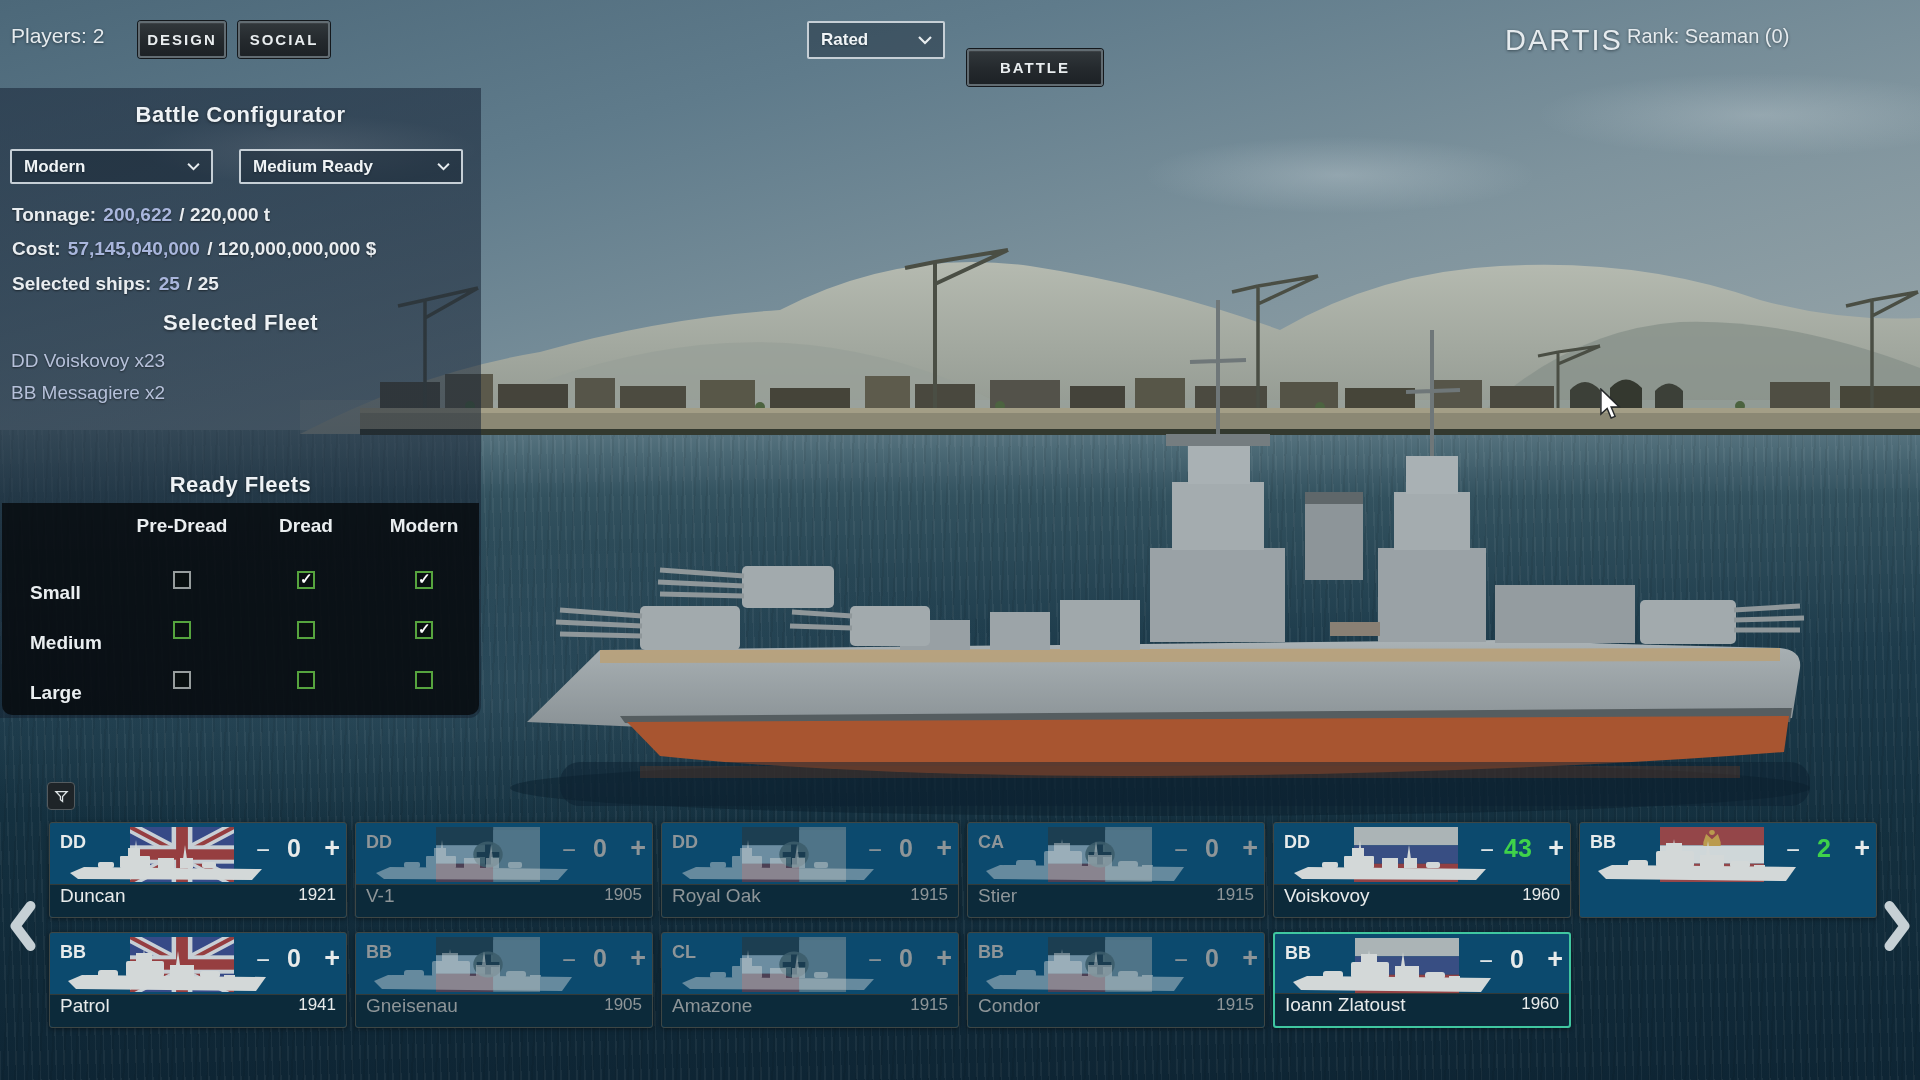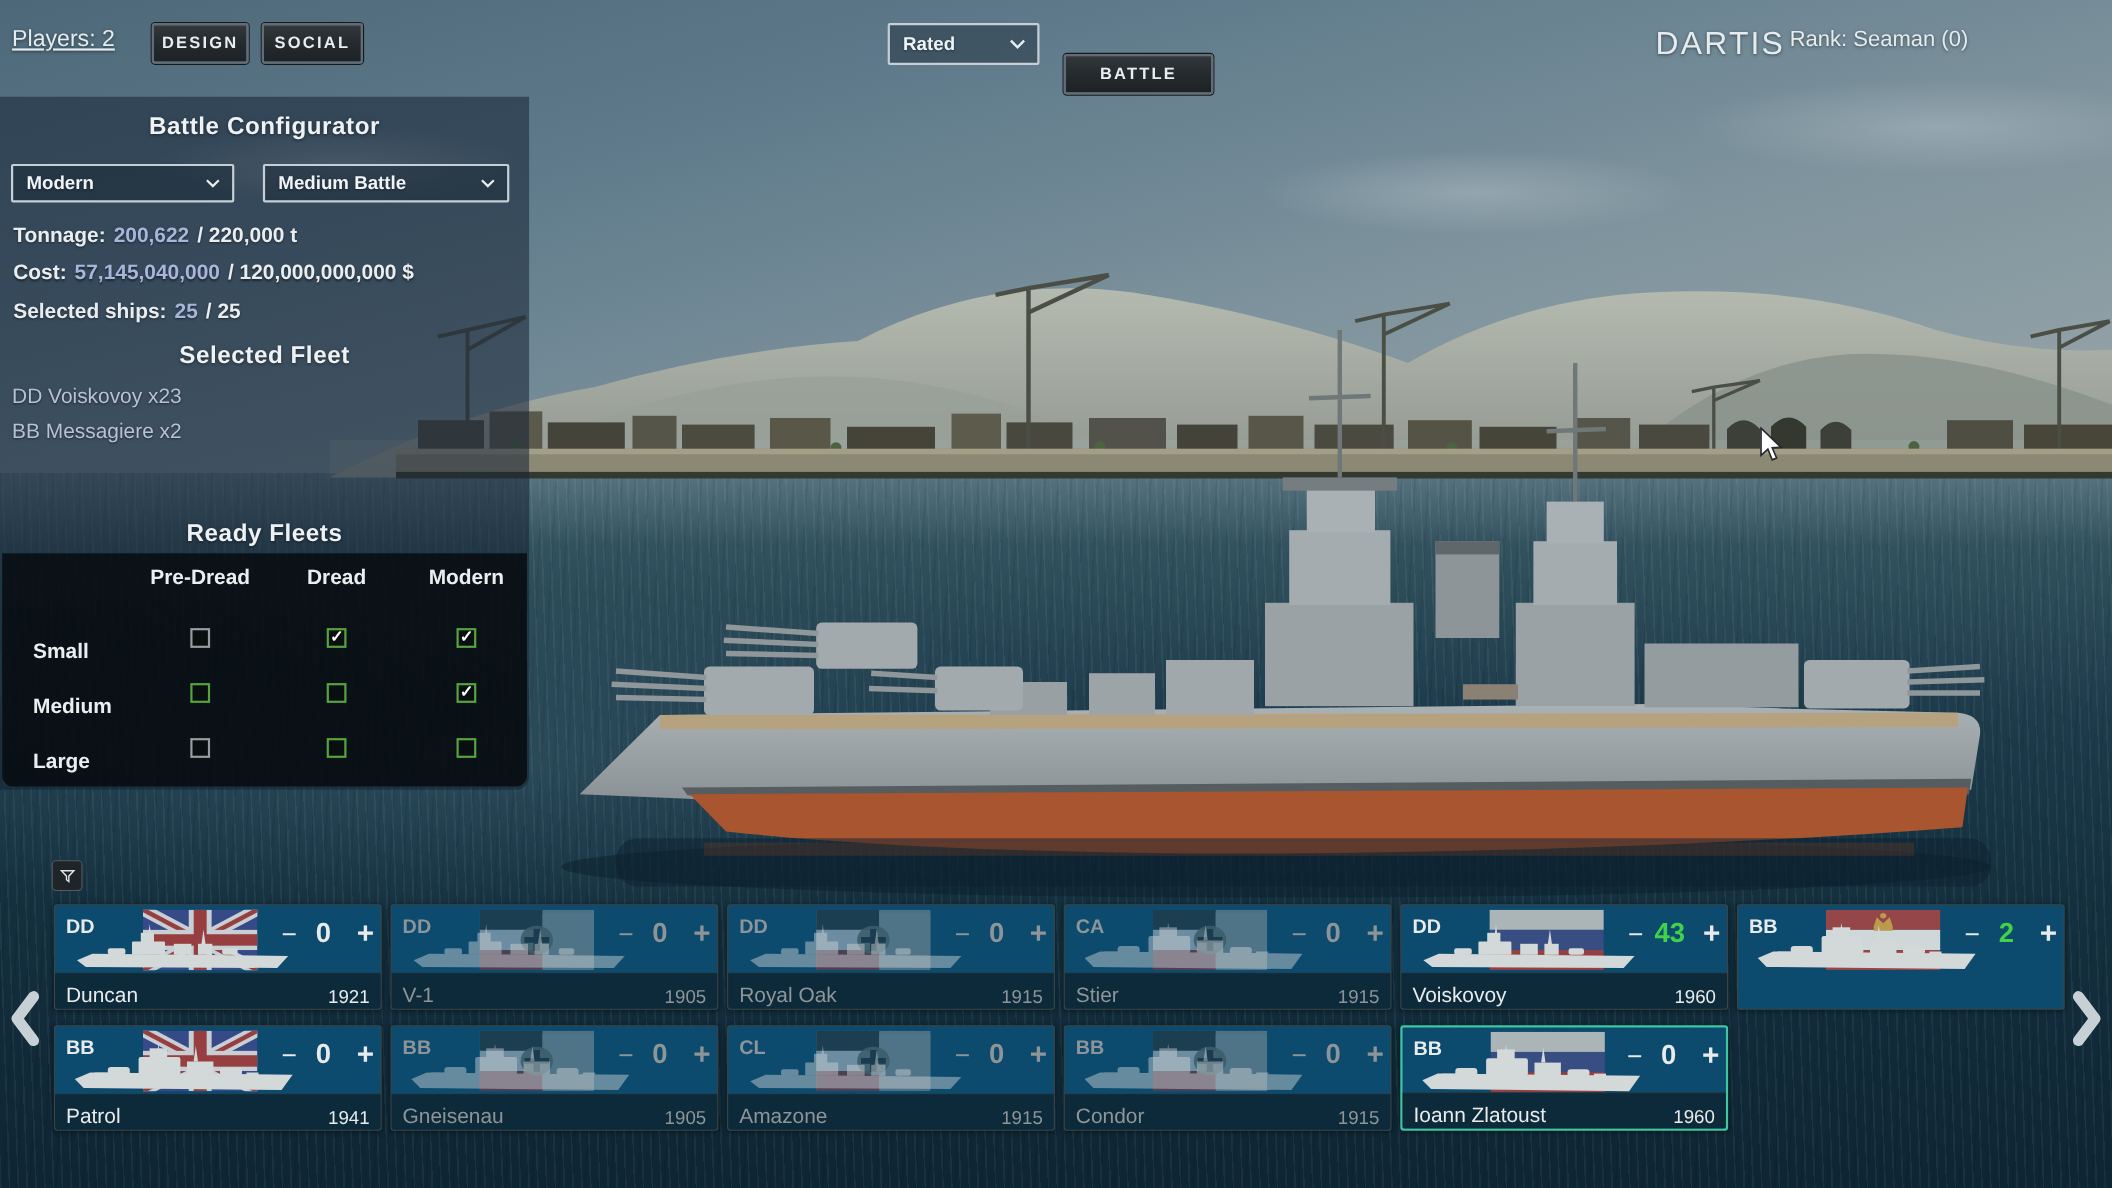--- a/index.html
+++ b/index.html
@@ -68,21 +68,21 @@
   .card .sil { position:absolute; left:14px; top:16px; width:212px; height:46px; }
   .card .minus { position:absolute; right:76px; top:15px; font-size:24px; line-height:1;
     font-weight:400; cursor:pointer; }
   .card .count { position:absolute; right:30px; top:13px; width:44px; text-align:center;
     font-size:25px; line-height:1; font-weight:700; }
   .card .count.green { color:#3fd24a; }
   .card .plus { position:absolute; right:6px; top:12px; font-size:27px; line-height:1;
     font-weight:600; cursor:pointer; }
   .card .namebar { position:absolute; left:0; right:0; bottom:0; height:33px;
     background:rgba(13,17,16,.55); border-top:1px solid #333a38; display:flex;
-    justify-content:space-between; align-items:flex-end; padding:0 10px; border-radius:0 0 3px 3px; }
+    justify-content:space-between; align-items:flex-start; padding:0 10px; border-radius:0 0 3px 3px; }
   .card .name { font-size:19px; }
   .card .year { font-size:17px; }
 
   .filter-btn { position:absolute; left:47px; top:782px; width:28px; height:28px;
     background:#1e2428; border:1px solid #545b5f; border-radius:4px; display:flex;
     align-items:center; justify-content:center; cursor:pointer; }
   .nav-arrow { position:absolute; cursor:pointer; }
 </style>
 </head>
 <body>
@@ -192,21 +192,21 @@
         <path d="M744,576 L660,570 M744,586 L658,582 M744,596 L660,594"></path>
         <path d="M852,616 L792,612 M852,628 L790,626"></path>
         <path d="M1734,610 L1800,606 M1734,620 L1804,618 M1734,630 L1800,630"></path>
       </g>
 
       <rect x="560" y="762" width="1250" height="44" rx="20" fill="#0b2030" opacity=".5"></rect>
       <rect x="640" y="766" width="1100" height="12" fill="#6e3c24" opacity=".35"></rect>
     </g>
   </svg>
 
-  <div class="tb-text" style="left:11px; top:24px;text-decoration:underline;">Players: 2</div>
+  <div class="tb-text" style="left:11px; top:24px;">Players: 2</div>
   <div class="btn3d" style="left:138px; top:21px; width:88px; height:37px;">DESIGN</div>
   <div class="btn3d" style="left:238px; top:21px; width:92px; height:37px;">SOCIAL</div>
 
   <div class="dropdown" style="left:807px; top:21px; width:138px; height:38px;">
     <span>Rated</span>
     <svg class="chev" width="16" height="10" viewBox="0 0 16 10">
       <polyline points="2,2 8,8 14,2" fill="none" stroke="#e8edf0" stroke-width="2.2"></polyline>
     </svg>
   </div>
   <div class="btn3d" style="left:967px; top:21px; width:136px; height:37px;margin-top:28px;">BATTLE</div>
@@ -217,21 +217,21 @@
   <div class="panel">
     <div class="panel-title" style="top:14px;">Battle Configurator</div>
 
     <div class="dropdown" style="left:10px; top:61px; width:203px; height:35px; border-width:2px;">
       <span>Modern</span>
       <svg class="chev" width="15" height="9" viewBox="0 0 16 10">
         <polyline points="2,2 8,8 14,2" fill="none" stroke="#e8edf0" stroke-width="2.2"></polyline>
       </svg>
     </div>
     <div class="dropdown" style="left:239px; top:61px; width:224px; height:35px; border-width:2px;">
-      <span>Medium Battle</span>
+      <span>Medium Ready</span>
       <svg class="chev" width="15" height="9" viewBox="0 0 16 10">
         <polyline points="2,2 8,8 14,2" fill="none" stroke="#e8edf0" stroke-width="2.2"></polyline>
       </svg>
     </div>
 
     <div id="stats"></div>
 
     <div class="panel-title" style="top:222px;">Selected Fleet</div>
     <div id="fleet-list"></div>
 

